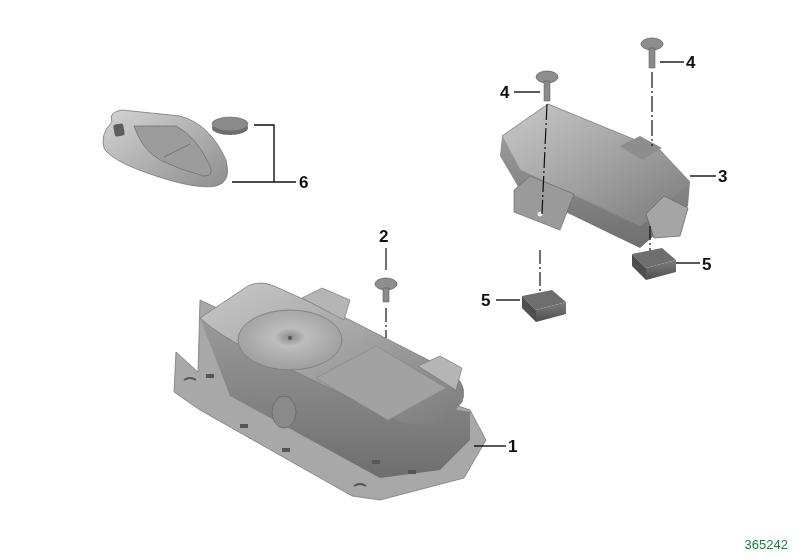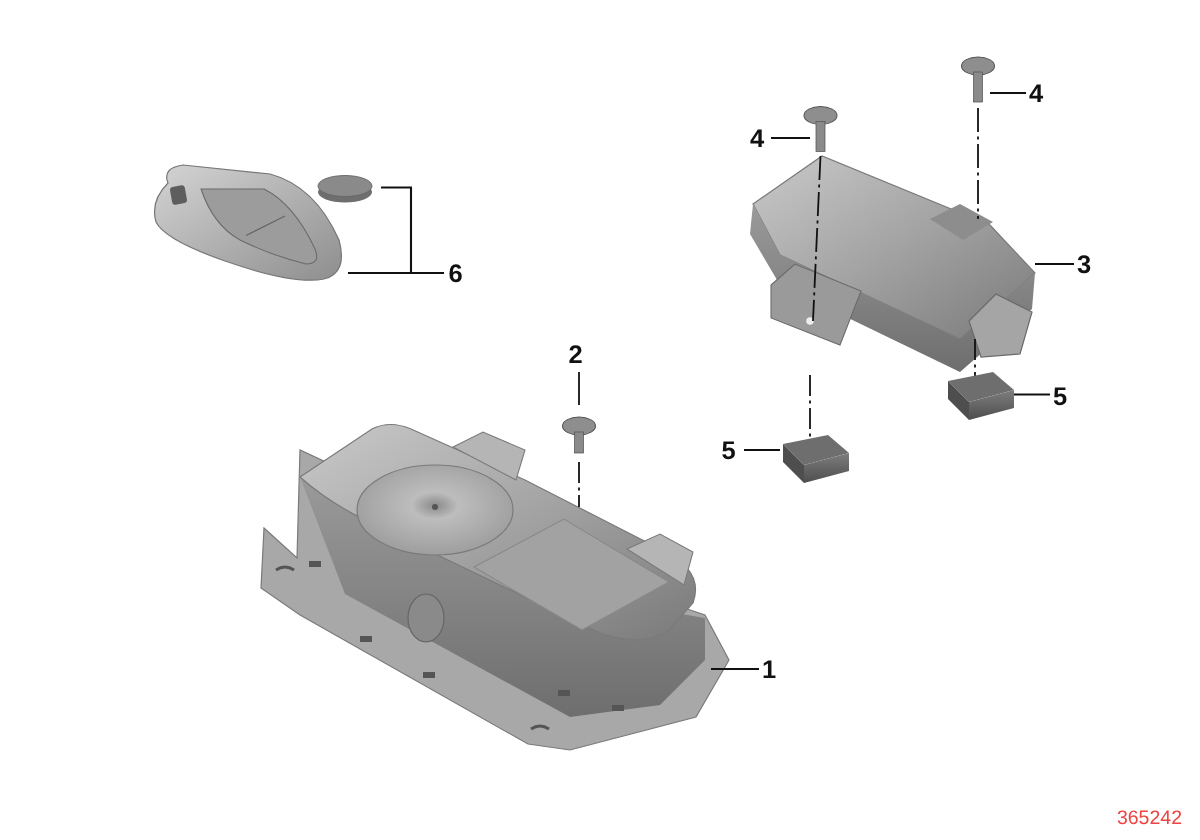--- a/index.html
+++ b/index.html
@@ -1,19 +1,19 @@
 <!DOCTYPE html>
 <html><head>
 <meta charset="utf-8">
 <style>
   html, body { margin:0; padding:0; background:#ffffff; }
   body { width:800px; height:560px; position:relative; overflow:hidden; font-family:"Liberation Sans", sans-serif; }
   #canvas { position:absolute; left:0; top:0; width:800px; height:560px; }
   .callout { position:absolute; font-family:"Liberation Sans", sans-serif; font-weight:bold; font-size:17px; color:#111; line-height:1; }
-  .diagram-id { position:absolute; right:12px; bottom:8px; font-family:"Liberation Sans", sans-serif; font-size:13px; color:#ef4444; }
+  .diagram-id { position:absolute; right:12px; bottom:8px; font-family:"Liberation Sans", sans-serif; font-size:13px; color:#15803d; }
 </style>
 </head>
 <body>
 
 <svg id="canvas" viewBox="0 0 800 560" xmlns="http://www.w3.org/2000/svg">
   <defs>
     <linearGradient id="g-body" x1="0" y1="0" x2="1" y2="1">
       <stop offset="0" stop-color="#c9c9c9"></stop>
       <stop offset="0.5" stop-color="#a3a3a3"></stop>
       <stop offset="1" stop-color="#7a7a7a"></stop>

